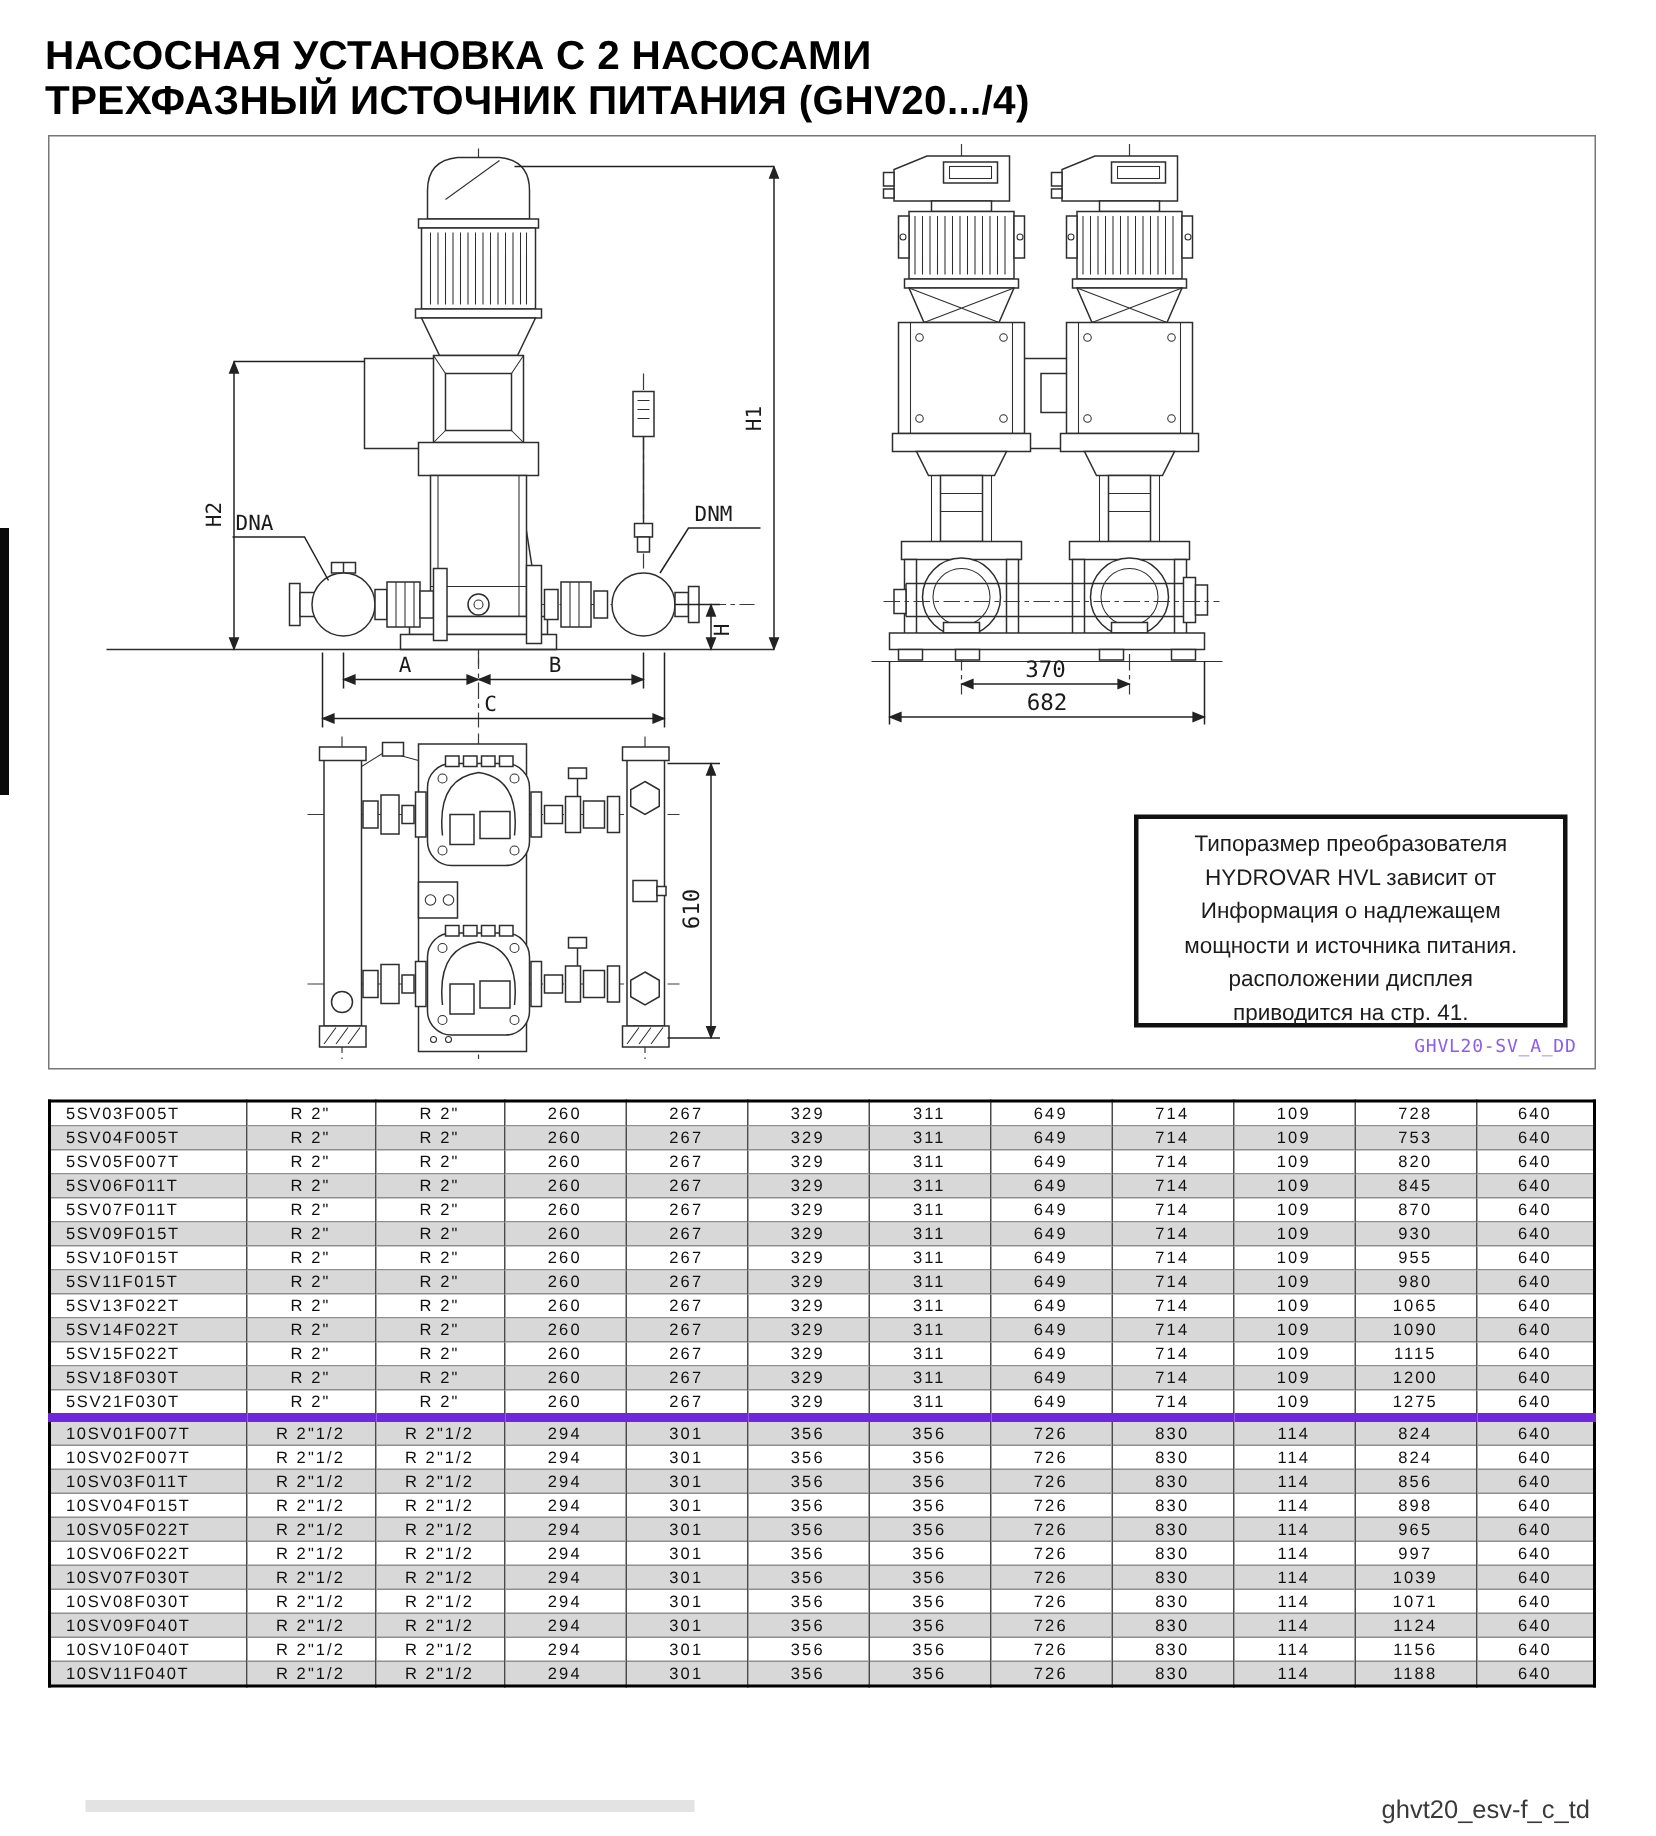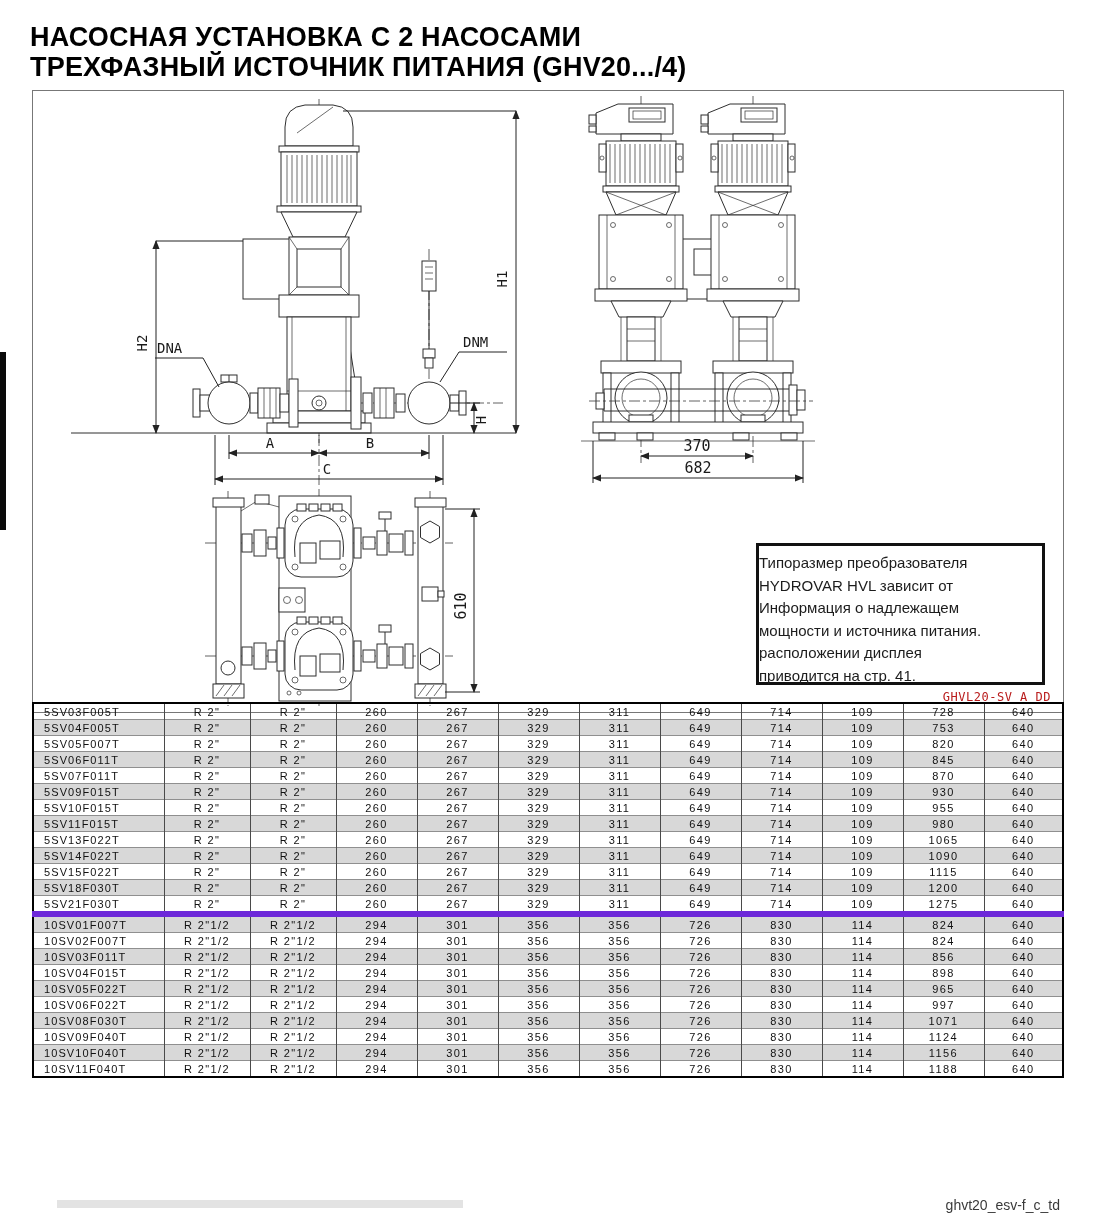--- a/index.html
+++ b/index.html
@@ -4,34 +4,34 @@
 <style>
   html,body{margin:0;padding:0;background:#fff;}
   body{width:1104px;height:1224px;position:relative;overflow:hidden;
        font-family:"Liberation Sans",sans-serif;color:#000;}
   .title{position:absolute;left:30px;top:22px;font-size:27px;font-weight:bold;
          line-height:30px;letter-spacing:.2px;white-space:nowrap;}
   .tab-marker{position:absolute;left:0;top:352px;width:6px;height:178px;background:#0a0a0a;}
   .frame{position:absolute;left:32px;top:90px;width:1030px;height:621px;border:1px solid #777;background:#fff;}
   .frame svg{position:absolute;left:0;top:0;}
   .note-box{position:absolute;left:723px;top:452px;width:283px;height:130px;
-            border:3px solid #111;font-size:15px;line-height:22.5px;
+            border:3px solid #111;text-align:center;font-size:15px;line-height:22.5px;
             color:#1c1c1c;padding-top:6px;background:#fff;}
   .dwg-code{position:absolute;right:12px;top:599px;font-family:"DejaVu Sans Mono",monospace;
-            font-size:12px;color:#b91c1c;letter-spacing:.5px;}
+            font-size:12px;color:#8b5cf6;letter-spacing:.5px;}
   
-  .dim-table{position:absolute;left:32px;top:702px;width:1030px;border-collapse:collapse;
+  .dim-table{position:absolute;left:32px;top:733px;width:1030px;border-collapse:collapse;
              border:2px solid #000;table-layout:fixed;font-size:11px;color:#111;}
   .dim-table td{height:15px;padding:0;text-align:center;letter-spacing:1.4px;
                 border-left:1px solid #4a4a4a;border-right:1px solid #4a4a4a;
                 border-top:1px solid #8f8f8f;white-space:nowrap;overflow:hidden;}
   .dim-table td.model{text-align:left;padding-left:10px;letter-spacing:1.1px;}
   .dim-table tr:nth-child(even){background:#d8d8d8;}
   .dim-table tr.section-start td{border-top:6px solid #6d28d9;}
-  .footer-code{position:absolute;right:44px;top:1197px;font-size:14px;color:#3a3a3a;
+  .footer-code{position:absolute;right:44px;top:1197px;font-size:17px;color:#3a3a3a;
                font-family:"Liberation Sans",sans-serif;}
   .cut-bar{position:absolute;left:57px;top:1200px;width:406px;height:8px;background:#e3e3e3;}
   
   .ln{stroke:#2e2e2e;stroke-width:1;fill:none;}
   .lnw{stroke:#2e2e2e;stroke-width:1;fill:#fff;}
   .thin{stroke:#2e2e2e;stroke-width:.7;fill:none;}
   .cl{stroke:#3a3a3a;stroke-width:.8;fill:none;stroke-dasharray:11 3 3 3;}
   .dimln{stroke:#222;stroke-width:1;fill:none;}
   .dim{font-family:"DejaVu Sans Mono",monospace;font-size:14px;fill:#1a1a1a;}
   .dimnum{font-family:"DejaVu Sans Mono",monospace;font-size:15px;fill:#1a1a1a;}
@@ -554,20 +554,34 @@
         <td>301</td>
         <td>356</td>
         <td>356</td>
         <td>726</td>
         <td>830</td>
         <td>114</td>
         <td>997</td>
         <td>640</td>
       </tr>
       <tr>
+        <td class="model">10SV07F030T</td>
+        <td>R 2"1/2</td>
+        <td>R 2"1/2</td>
+        <td>294</td>
+        <td>301</td>
+        <td>356</td>
+        <td>356</td>
+        <td>726</td>
+        <td>830</td>
+        <td>114</td>
+        <td>1039</td>
+        <td>640</td>
+      </tr>
+      <tr>
         <td class="model">10SV08F030T</td>
         <td>R 2"1/2</td>
         <td>R 2"1/2</td>
         <td>294</td>
         <td>301</td>
         <td>356</td>
         <td>356</td>
         <td>726</td>
         <td>830</td>
         <td>114</td>

